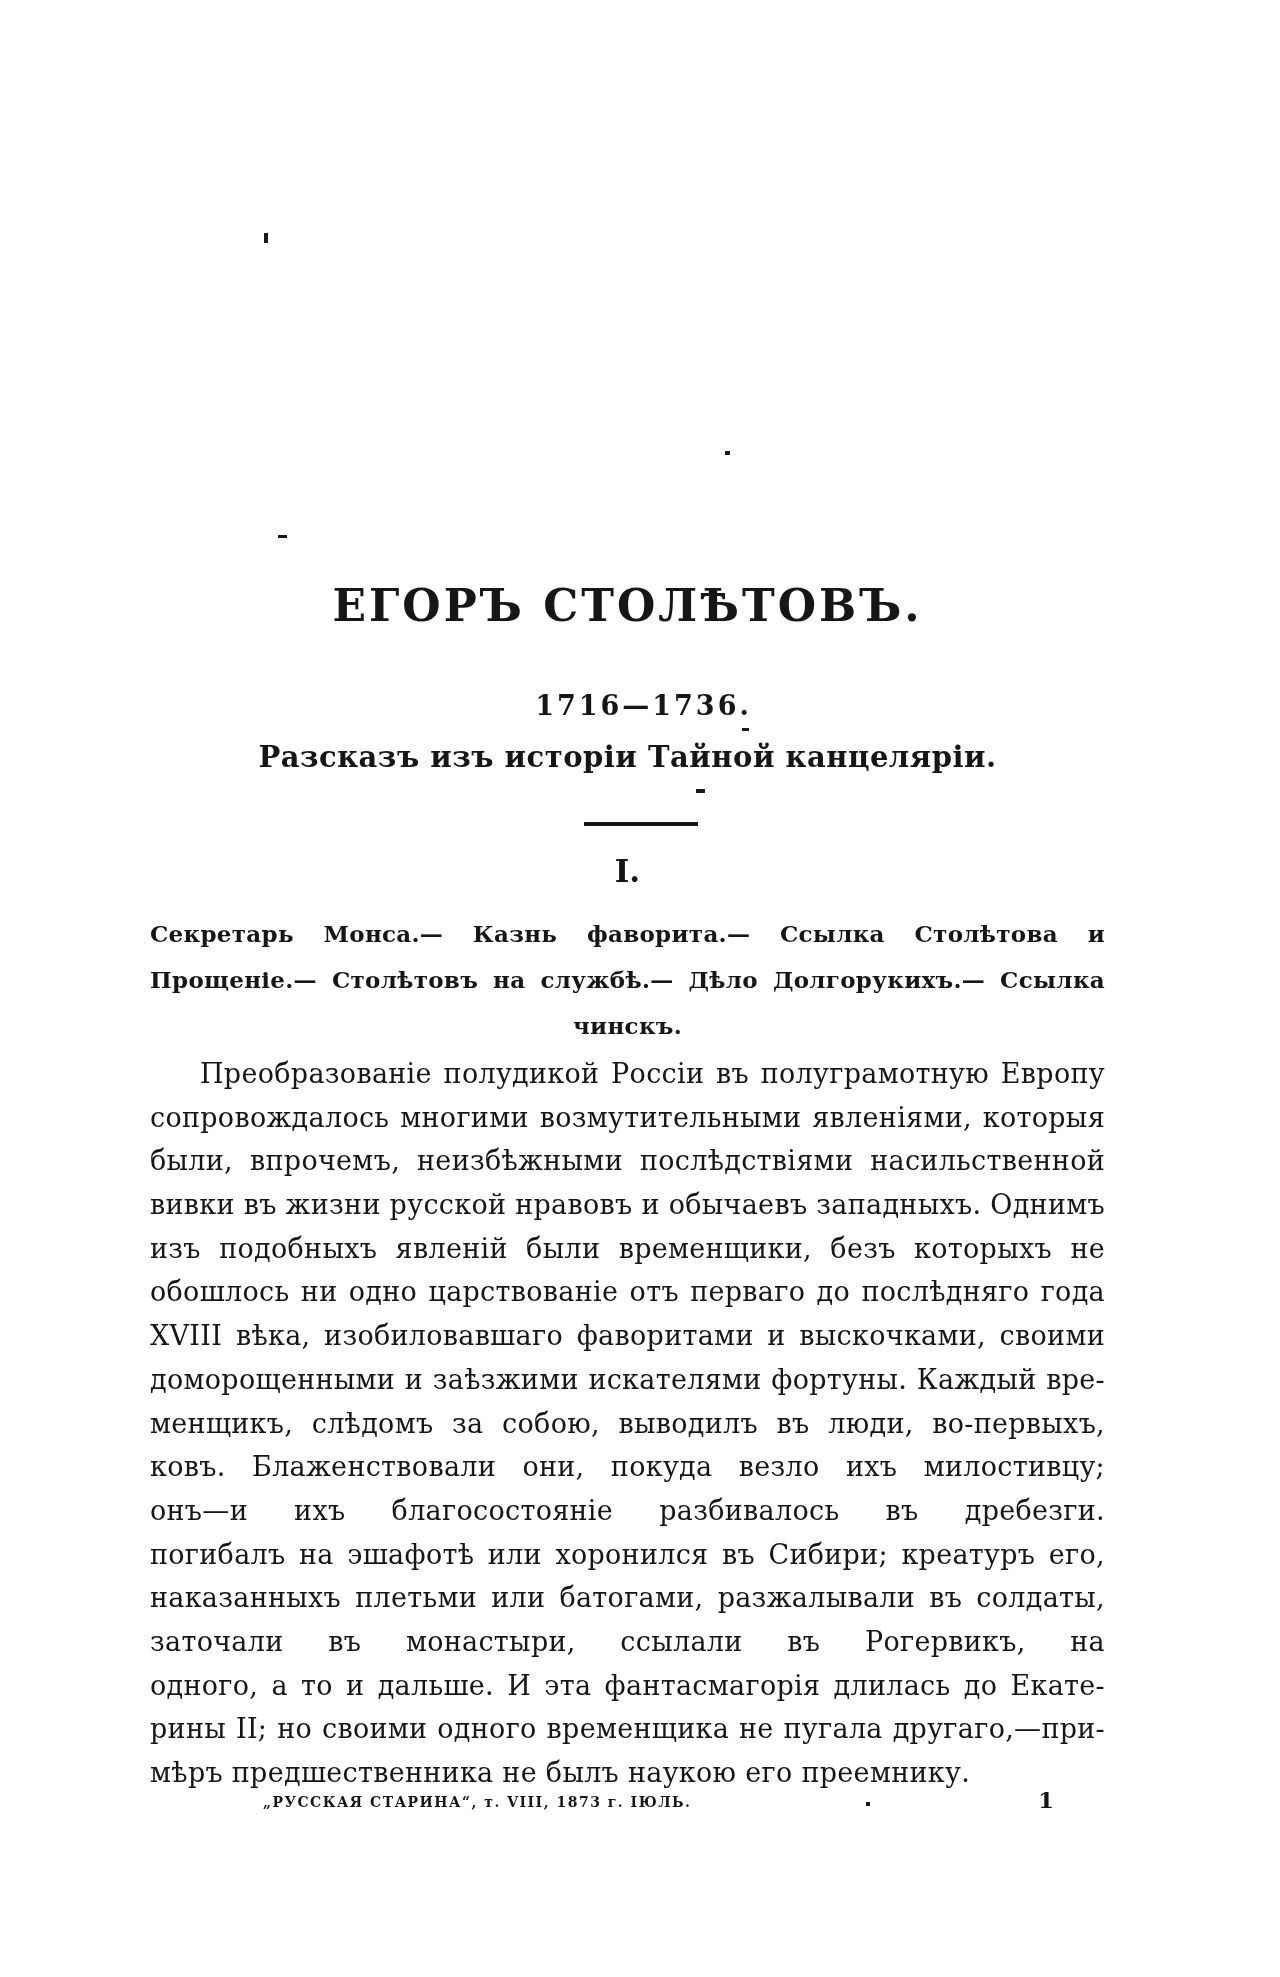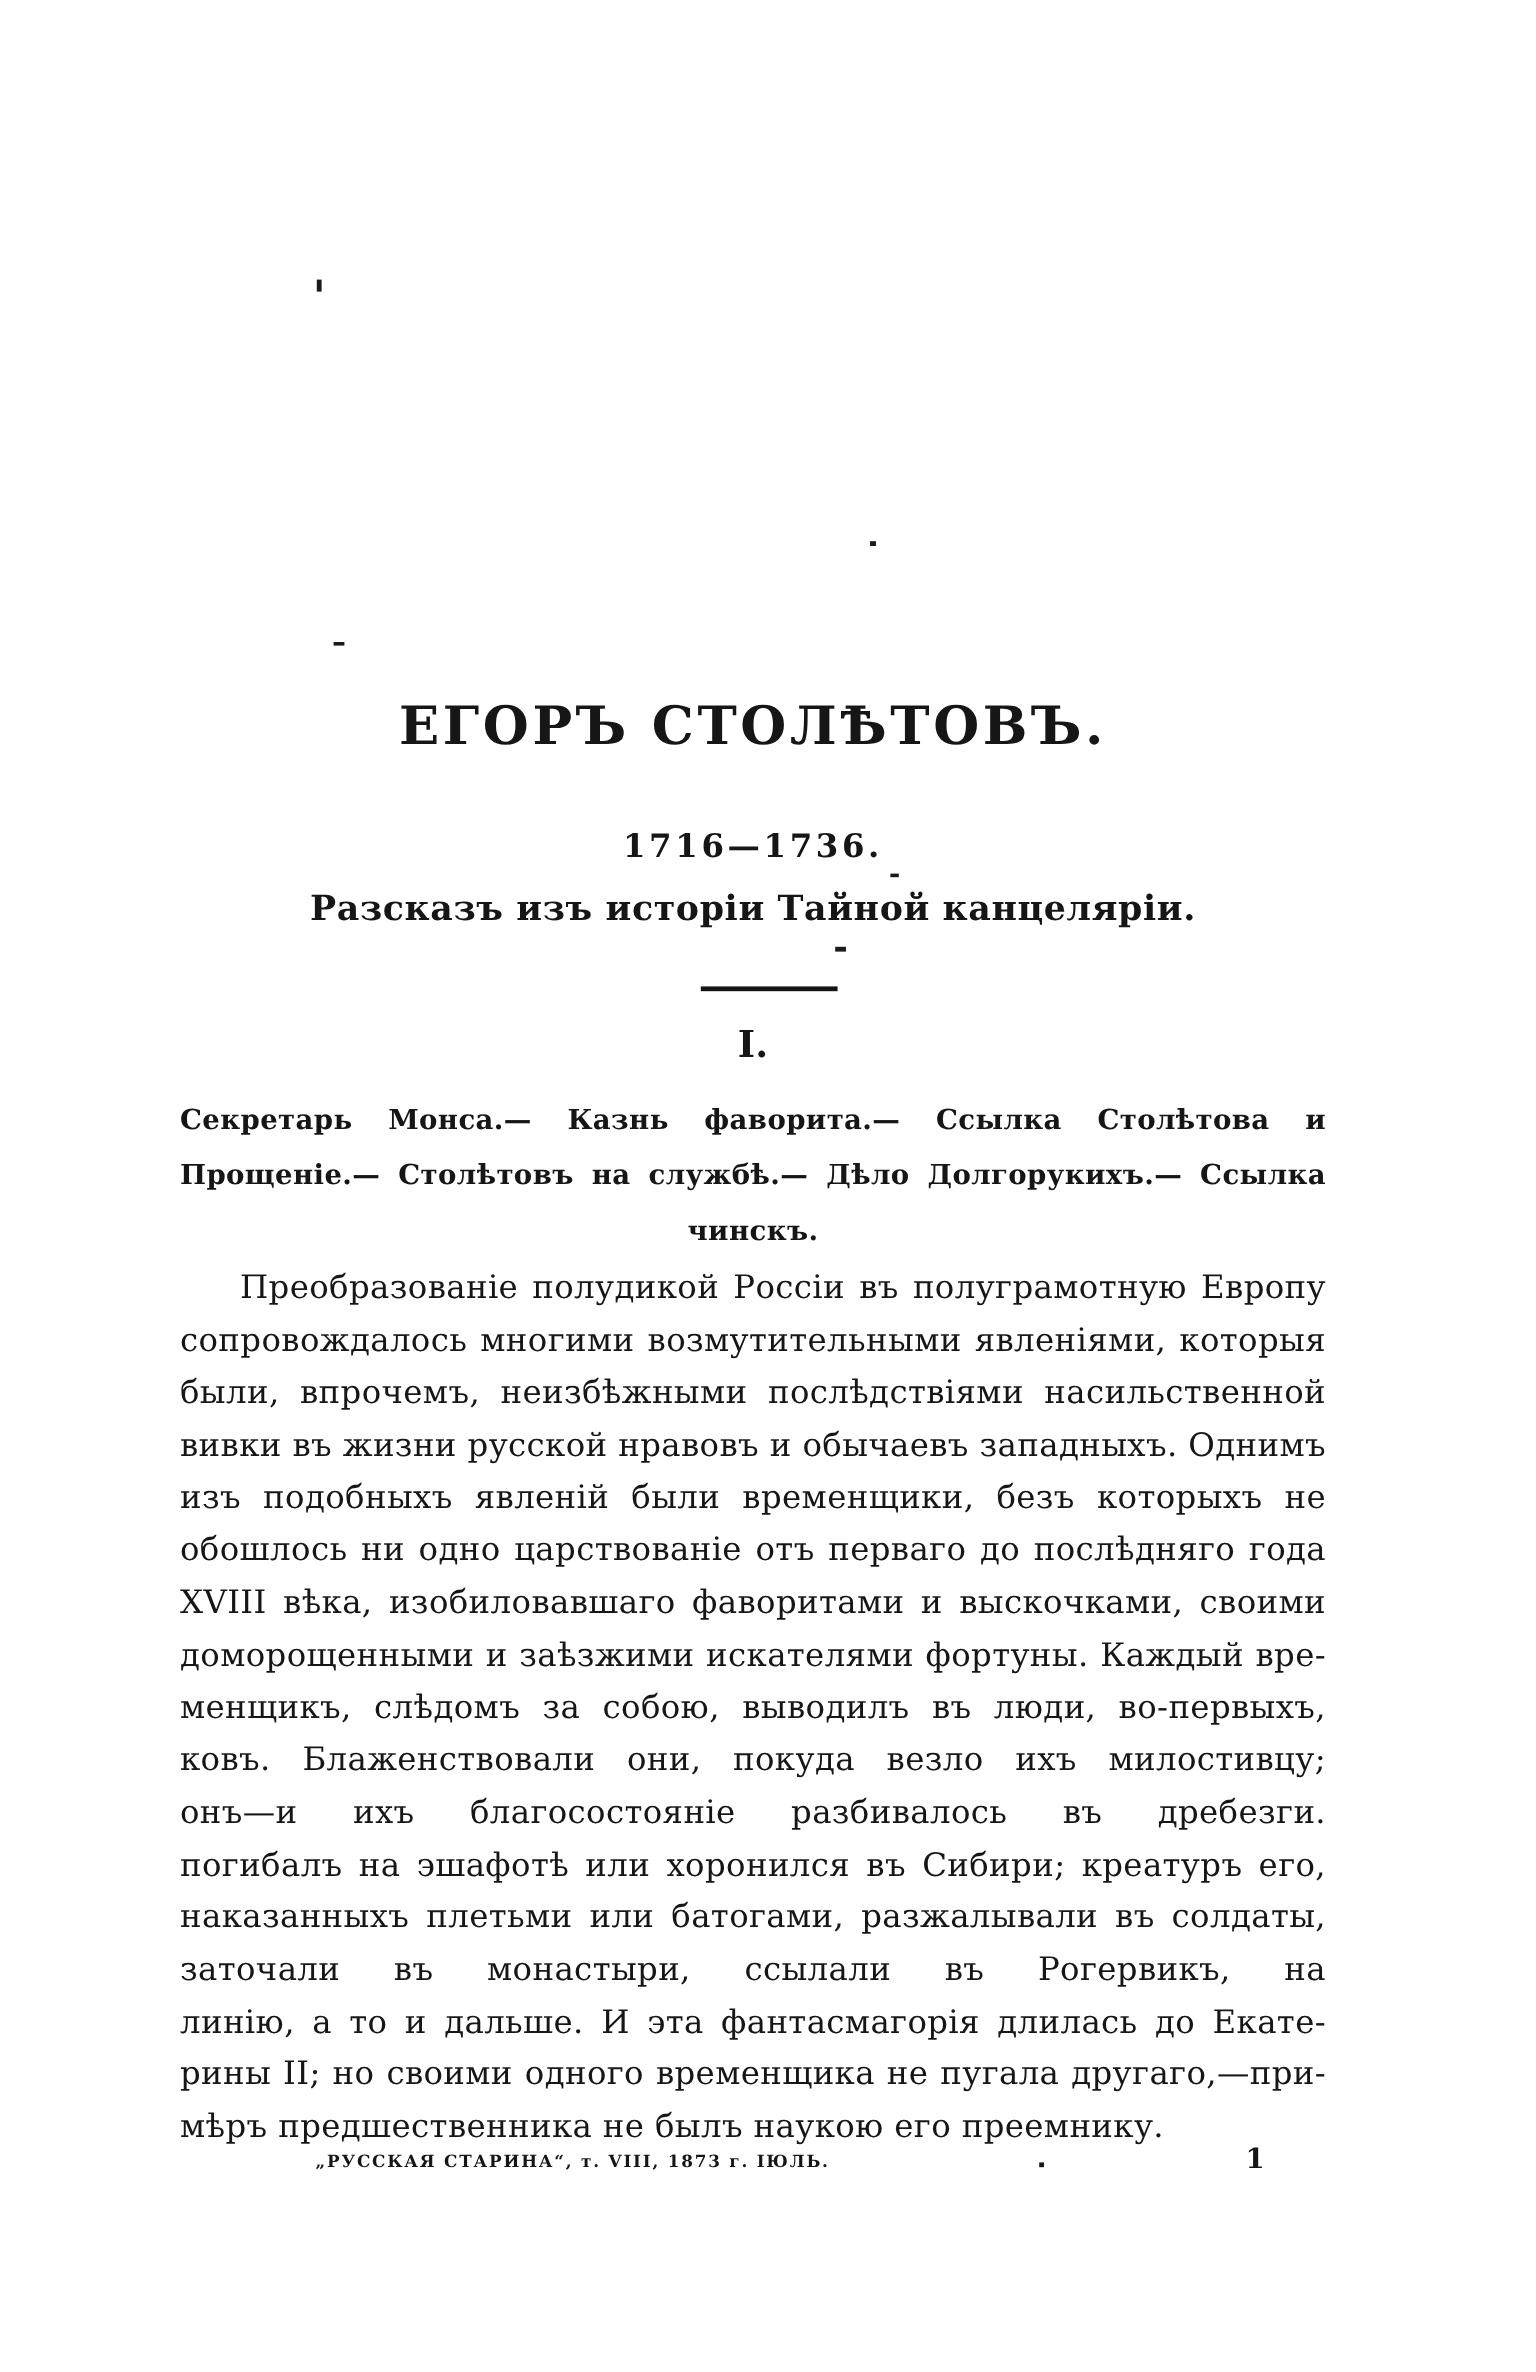--- a/index.html
+++ b/index.html
@@ -14,21 +14,21 @@
   }
   .abs{position:absolute;}
   .title{
     left:150px;top:576px;width:955px;
     text-align:center;
     font-size:44px;font-weight:bold;
     letter-spacing:3px;
     line-height:60px;
   }
   .dates{
-    left:150px;top:690px;width:955px;
+    left:166px;top:690px;width:955px;
     text-align:center;
     font-size:27px;font-weight:bold;
     letter-spacing:3px;
   }
   .subtitle{
     left:150px;top:740px;width:955px;
     text-align:center;
     font-size:29px;font-weight:bold;
     letter-spacing:0.5px;
   }
@@ -106,21 +106,21 @@
     <div class="line">изъ подобныхъ явленій были временщики, безъ которыхъ не</div>
     <div class="line">обошлось ни одно царствованіе отъ перваго до послѣдняго года</div>
     <div class="line">XVIII вѣка, изобиловавшаго фаворитами и выскочками, своими</div>
     <div class="line">доморощенными и заѣзжими искателями фортуны. Каждый вре-</div>
     <div class="line">менщикъ, слѣдомъ за собою, выводилъ въ люди, во-первыхъ,</div>
     <div class="line">ковъ. Блаженствовали они, покуда везло ихъ милостивцу; падалъ</div>
     <div class="line">онъ—и ихъ благосостояніе разбивалось въ дребезги. Милостивецъ</div>
     <div class="line">погибалъ на эшафотѣ или хоронился въ Сибири; креатуръ его,</div>
     <div class="line">наказанныхъ плетьми или батогами, разжалывали въ солдаты,</div>
     <div class="line">заточали въ монастыри, ссылали въ Рогервикъ, на Оренбургскую</div>
-    <div class="line">линію, а то и дальше. И эта фантасмагорія длилась до Екате-</div>
+    <div class="line">одного, а то и дальше. И эта фантасмагорія длилась до Екате-</div>
     <div class="line">рины II; но своими одного временщика не пугала другаго,—при-</div>
     <div class="line last">мѣръ предшественника не былъ наукою его преемнику.</div>
   </div>
 
   <div class="abs imprint">„РУССКАЯ СТАРИНА“, т. VIII, 1873 г. ІЮЛЬ.</div>
 
   <div class="abs pagenum">1</div>
 
   <div class="abs speck" style="left:264px;top:233px;width:4px;height:10px;"></div>
   <div class="abs speck" style="left:278px;top:535px;width:9px;height:3px;"></div>

